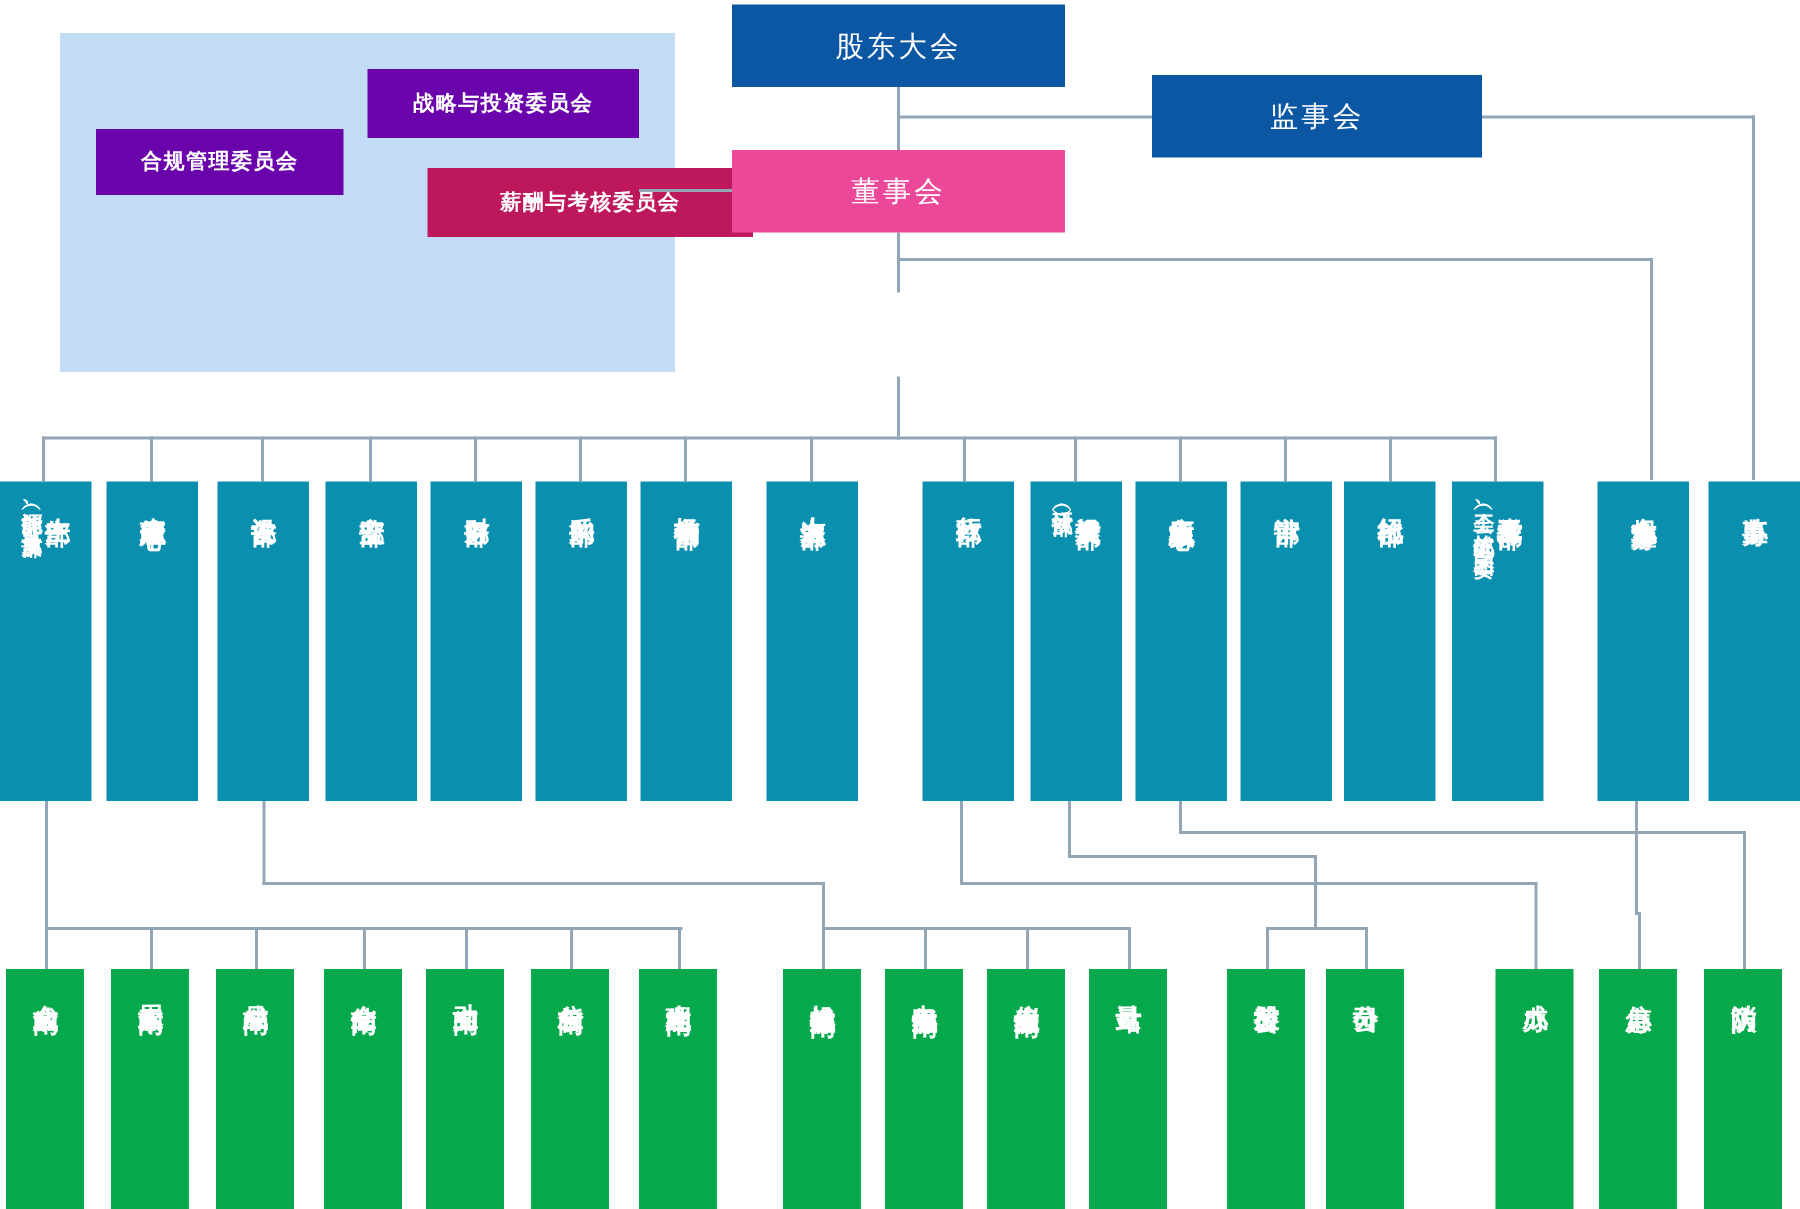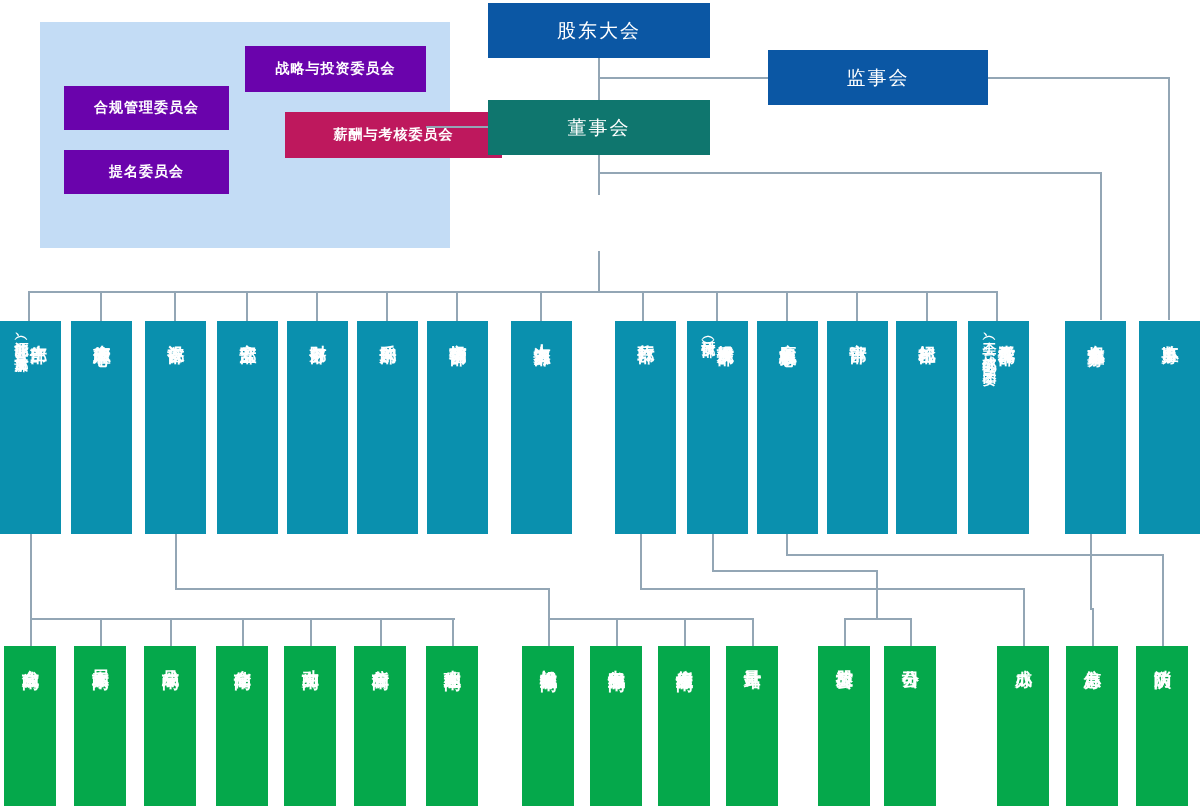--- a/index.html
+++ b/index.html
@@ -41,23 +41,20 @@
 </head>
 <body>
 
 <div id="canvas">
 
   <div class="panel" style="left: 40px; top: 22px; width: 410px; height: 226px; background: rgb(195, 220, 245);"></div>
 
   <div class="box cmt" style="left: 64px; top: 86px; width: 165px; height: 44px; background: rgb(106, 3, 172);">
     <span class="lbl">合规管理委员会</span>
   </div>
-  <div class="box cmt" style="left: 64px; top: 150px; width: 165px; height: 44px; background: rgb(106, 3, 172);">
-    <span class="lbl">提名委员会</span>
-  </div>
   <div class="box cmt" style="left: 245px; top: 46px; width: 181px; height: 46px; background: rgb(106, 3, 172);">
     <span class="lbl">战略与投资委员会</span>
   </div>
   <div class="box cmt" style="left: 245px; top: 112px; width: 217px; height: 46px; background: #be185d; margin-left: 40px;">
     <span class="lbl">薪酬与考核委员会</span>
   </div>
 
   <div class="ln lnh" style="left: 426px; top: 126px; width: 62px; background: rgb(147, 166, 181);"></div>
 
   <div class="ln lnv" style="left: 598px; top: 58px; height: 42px; background: rgb(147, 166, 181);"></div>
@@ -75,21 +72,21 @@
   <div class="ln lnv" style="left: 598px; top: 251px; height: 40px; background: rgb(147, 166, 181);"></div>
   <div class="ln lnh" style="left: 28px; top: 291px; width: 572px; background: rgb(147, 166, 181);"></div>
   <div class="ln lnh" style="left: 598px; top: 291px; width: 400px; background: rgb(147, 166, 181);"></div>
 
   <div class="box lvl-top" style="left: 488px; top: 3px; width: 222px; height: 55px; background: rgb(11, 87, 164);">
     <span class="lbl">股东大会</span>
   </div>
   <div class="box lvl-top" style="left: 768px; top: 50px; width: 220px; height: 55px; background: rgb(11, 87, 164);">
     <span class="lbl">监事会</span>
   </div>
-  <div class="box lvl-top" style="left: 488px; top: 100px; width: 222px; height: 55px; background: #0f766e;">
+  <div class="box lvl-top" style="left: 488px; top: 100px; width: 222px; height: 55px; background: #ec4899;">
     <span class="lbl">董事会</span>
   </div>
 
   <div class="ln lnv" style="left: 28px; top: 291px; height: 30px; background: rgb(147, 166, 181);"></div>
   <div class="ln lnv" style="left: 100px; top: 291px; height: 30px; background: rgb(147, 166, 181);"></div>
   <div class="ln lnv" style="left: 174px; top: 291px; height: 30px; background: rgb(147, 166, 181);"></div>
   <div class="ln lnv" style="left: 246px; top: 291px; height: 30px; background: rgb(147, 166, 181);"></div>
   <div class="ln lnv" style="left: 316px; top: 291px; height: 30px; background: rgb(147, 166, 181);"></div>
   <div class="ln lnv" style="left: 386px; top: 291px; height: 30px; background: rgb(147, 166, 181);"></div>
   <div class="ln lnv" style="left: 456px; top: 291px; height: 30px; background: rgb(147, 166, 181);"></div>

